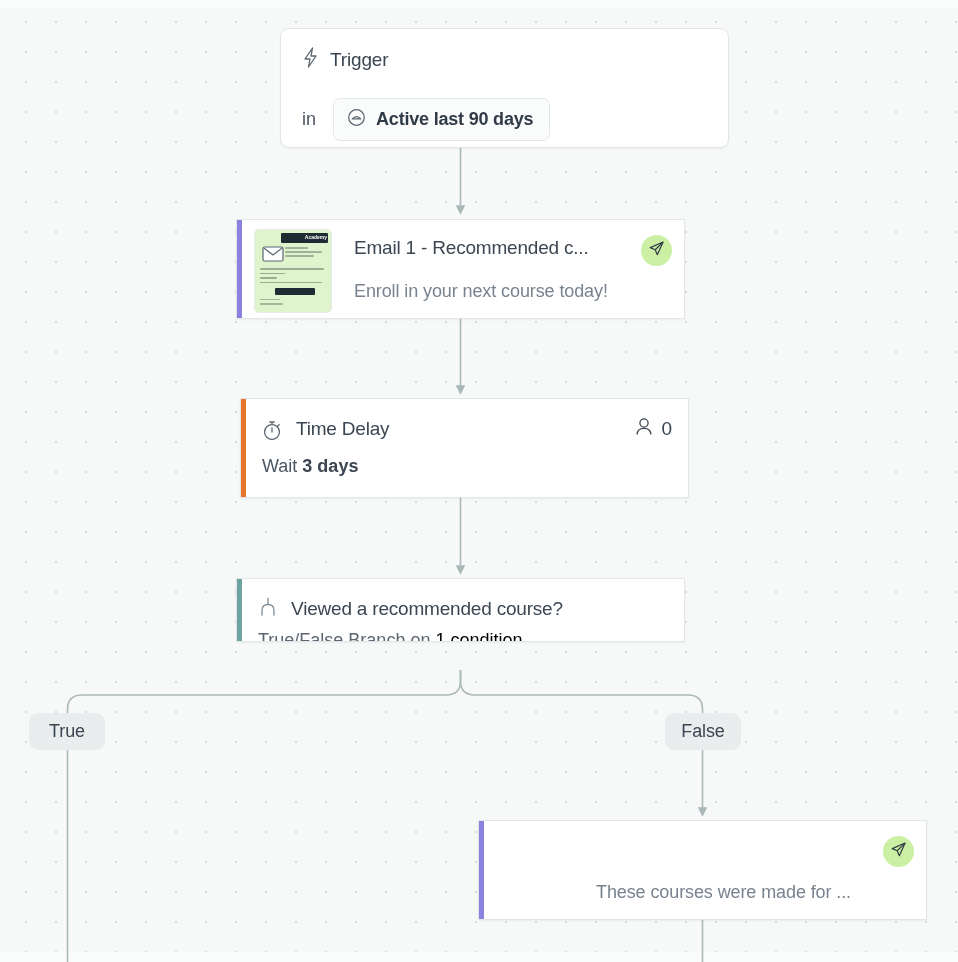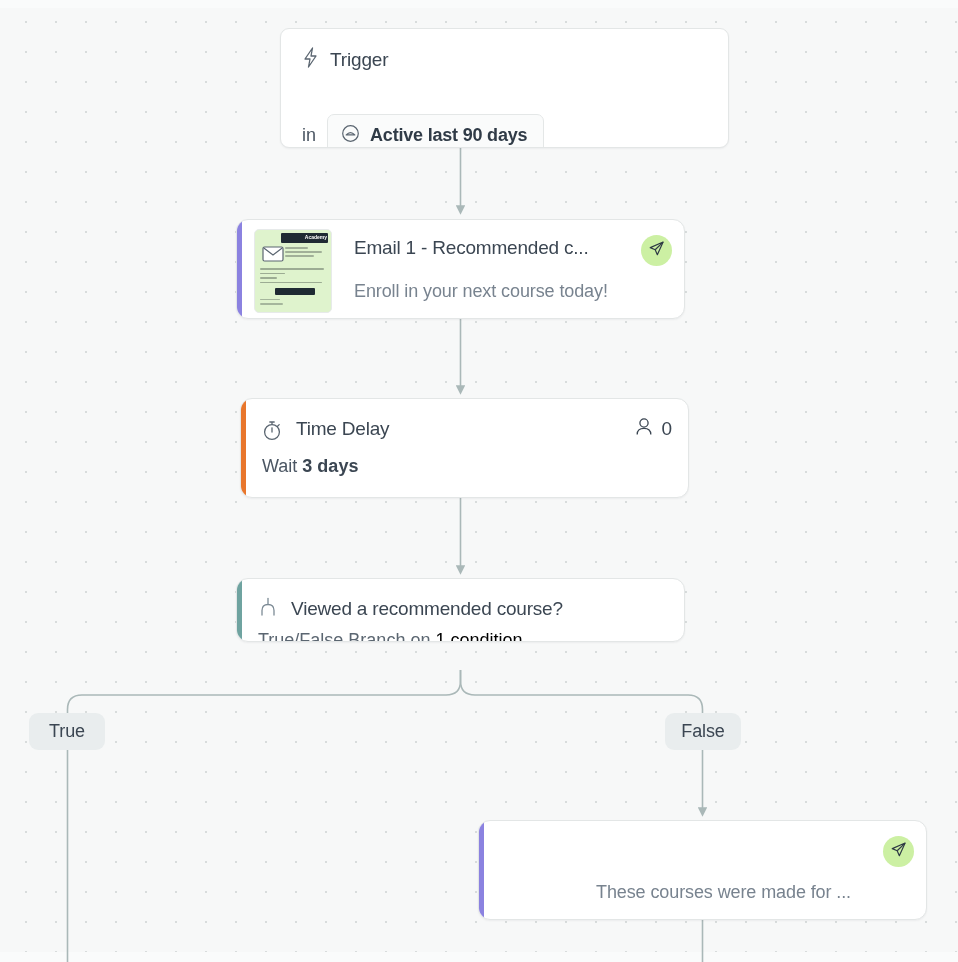--- a/index.html
+++ b/index.html
@@ -44,21 +44,21 @@
     width: 958px;
     height: 962px;
     pointer-events: none;
   }
 
   
   .node {
     position: absolute;
     background: #ffffff;
     border: 1px solid #e3e6e6;
-    border-radius: 12px;
+    border-radius: 0;
     box-sizing: border-box;
     box-shadow: 0 1px 2px rgba(16,24,40,0.05);
     overflow: hidden;
   }
   .accent {
     position: absolute;
     left: 0;
     top: 0;
     bottom: 0;
     width: 5px;
@@ -82,24 +82,24 @@
     gap: 11px;
   }
   .trig-title {
     font-size: 19px;
     color: #3b4652;
     letter-spacing: -0.15px;
   }
   .trig-row2 {
     position: absolute;
     left: 21px;
-    top: 85px;
+    top: 69px;
     display: flex;
     align-items: center;
-    gap: 11px;
+    gap: 17px;
   }
   .trig-in {
     font-size: 18px;
     color: #4b5663;
   }
   .pill-segment {
     display: inline-flex;
     align-items: center;
     gap: 10px;
     background: #fafbfb;

